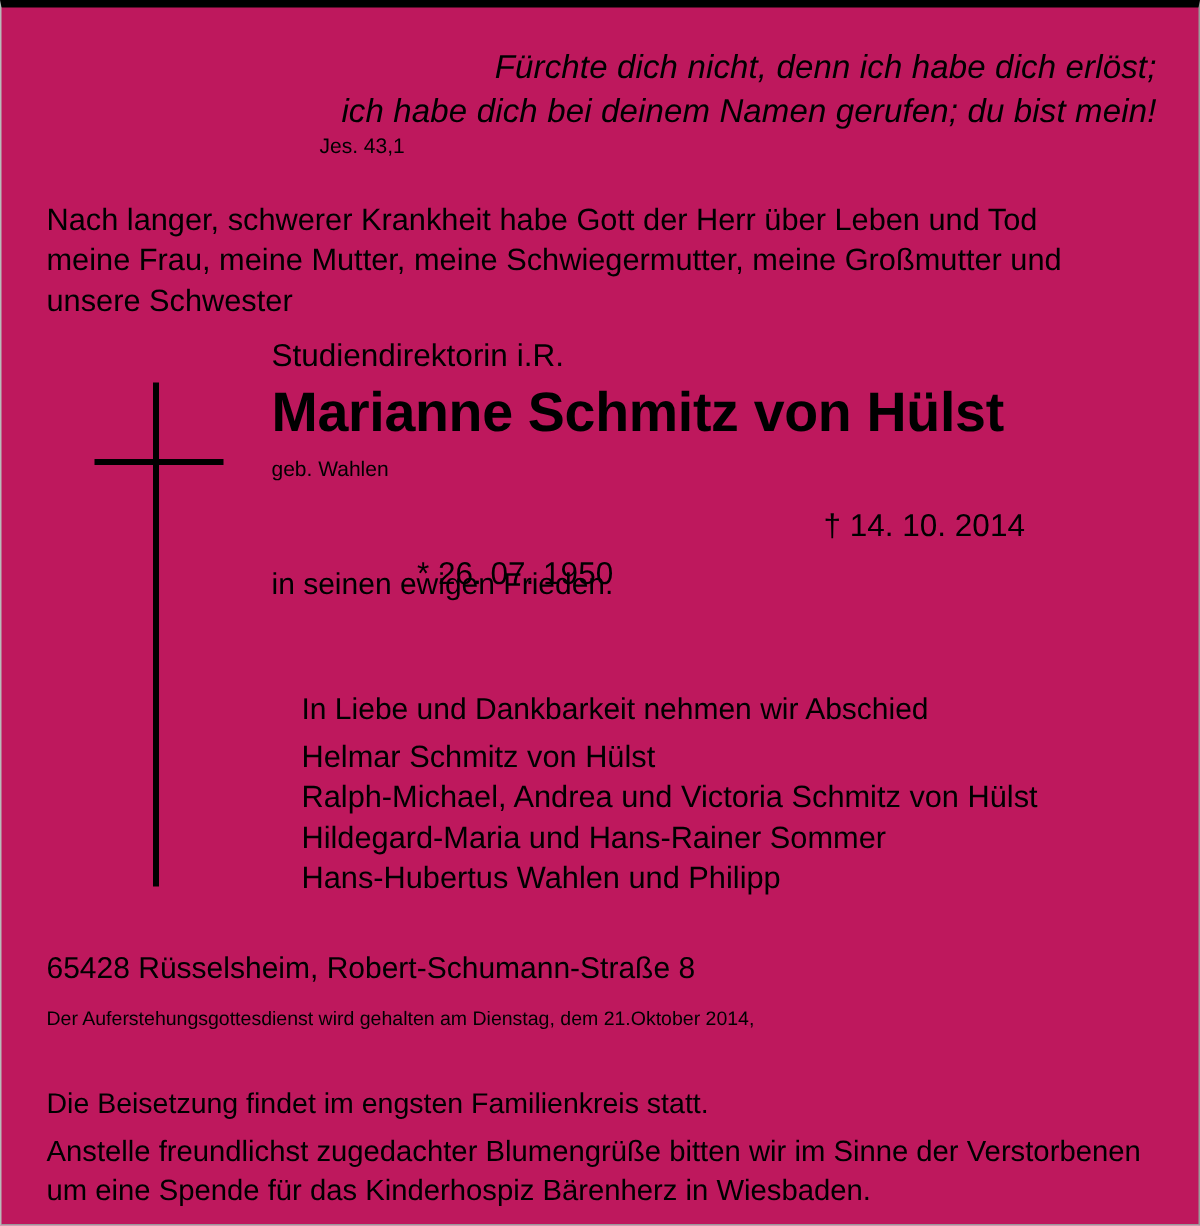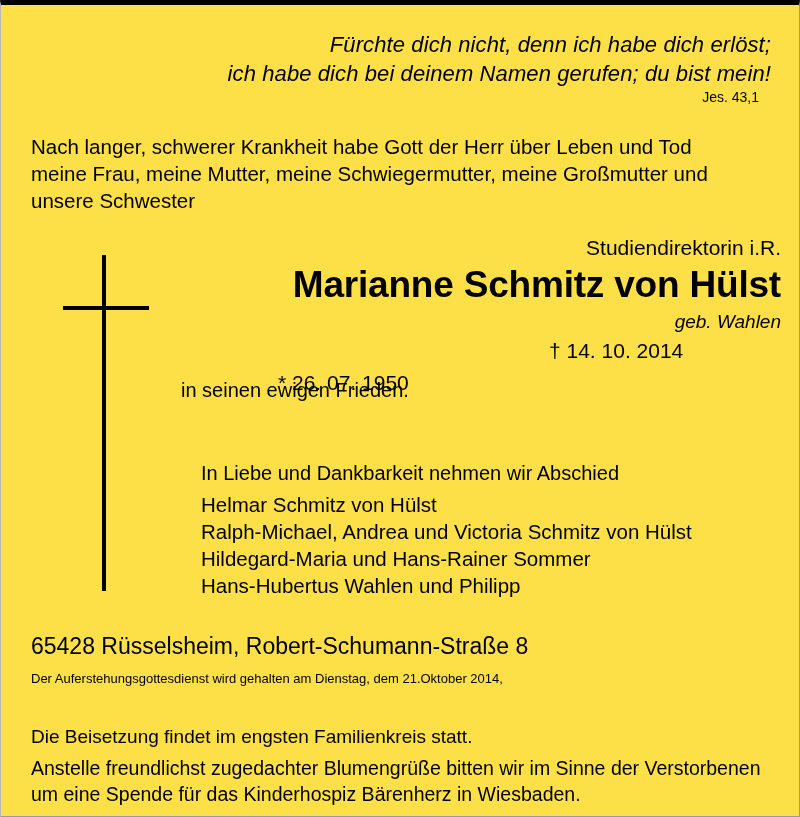--- a/index.html
+++ b/index.html
@@ -10,21 +10,21 @@
   body {
     font-family: "Liberation Sans", sans-serif;
     color: #000000;
   }
 
   #notice {
     position: relative;
     width: 800px;
     height: 817px;
     box-sizing: border-box;
-    background: #fde047;
+    background: #be185d;
     border-top: 5px solid #000000;
     border-left: 1px solid #b9b9b9;
     border-right: 1px solid #9a9a9a;
     border-bottom: 1px solid #9a9a9a;
     overflow: hidden;
   }
 
   
   .quote {
     position: absolute;
@@ -33,24 +33,24 @@
     width: 570px;
     text-align: right;
     font-style: italic;
     font-size: 22px;
     line-height: 29px;
     letter-spacing: 0.1px;
   }
   .quote-line { display: block; white-space: nowrap; }
   .quote-ref {
     position: absolute;
-    left: 188px;
+    left: 212px;
     top: 83px;
     width: 570px;
-    text-align: right;
+    text-align: left;
     font-size: 14px;
     line-height: 18px;
   }
 
   
   .intro {
     position: absolute;
     left: 30px;
     top: 128px;
     width: 740px;
@@ -78,40 +78,39 @@
     top: 301px;
     width: 86px;
     height: 4px;
     background: #000000;
   }
 
   
   .center-block {
     position: absolute;
     left: 180px;
-    top: 229px;
+    top: 219px;
     width: 600px;
-    text-align: right;
+    text-align: left;
   }
   .title-line {
     font-size: 21px;
     line-height: 28px;
   }
   .name {
     font-size: 37px;
     font-weight: bold;
     line-height: 46px;
     letter-spacing: -0.2px;
     white-space: nowrap;
   }
   .maiden {
-    font-size: 19px;
+    font-size: 14px;
     line-height: 26px;
     margin-top: 1px;
-    font-style: italic;
   }
 
   .dates {
     position: absolute;
     left: 180px;
     top: 332px;
     width: 600px;
     font-size: 21px;
     line-height: 28px;
   }
@@ -160,21 +159,21 @@
     font-weight: normal;
     line-height: 27px;
     white-space: nowrap;
   }
 
   
   .address {
     position: absolute;
     left: 30px;
     top: 628px;
-    font-size: 23px;
+    font-size: 20px;
     line-height: 27px;
     white-space: nowrap;
   }
   .service {
     position: absolute;
     left: 30px;
     top: 661px;
     width: 740px;
     font-size: 13px;
     line-height: 26px;

